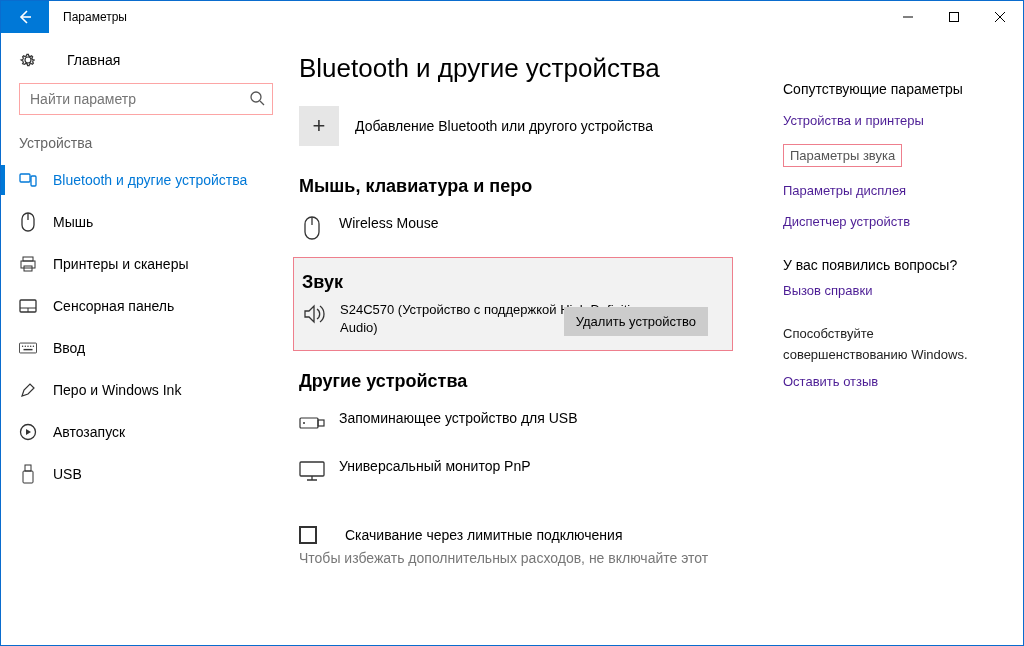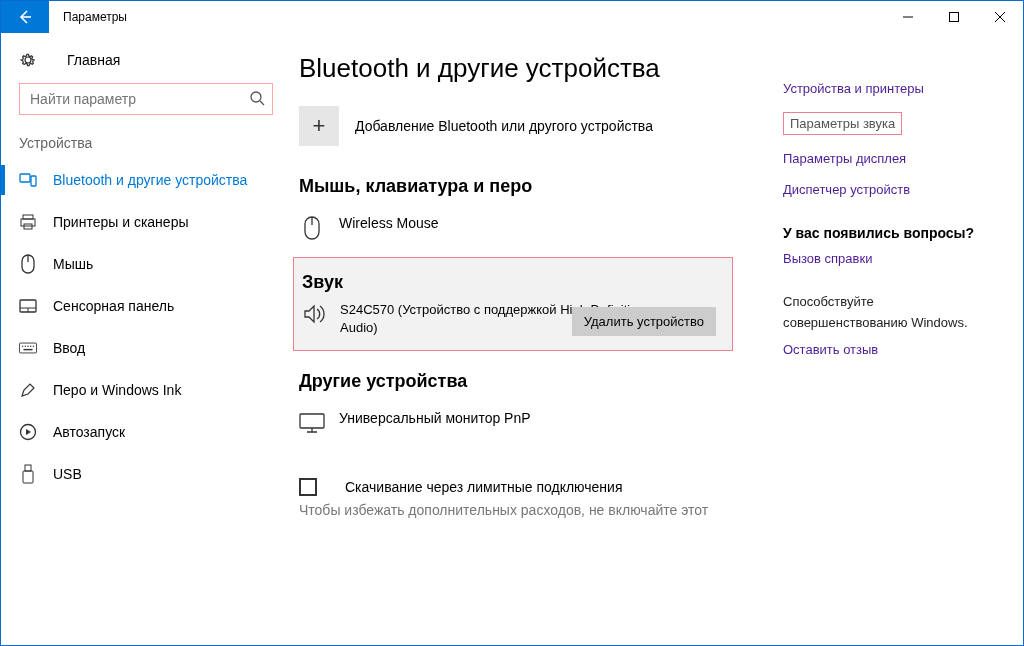--- a/index.html
+++ b/index.html
@@ -26,30 +26,30 @@
 .add-row { display:flex; align-items:center; gap:16px; margin-bottom:30px; }
 .add-btn { width:40px; height:40px; background:#e6e6e6; display:flex; align-items:center; justify-content:center; font-size:22px; color:#333; }
 .add-label { font-size:14px; }
 .subsection { font-size:18px; font-weight:700; margin-bottom:12px; }
 .device-row { display:flex; align-items:flex-start; gap:14px; padding:6px 0 16px 0; font-size:14px; }
 .device-icon { width:26px; height:26px; display:flex; align-items:center; justify-content:center; flex-shrink:0; }
 .sound-card { border:1px solid #ee7f8d; padding: 14px 16px 14px 8px; margin-bottom:20px; background:#f2f2f2; width:440px; position:relative; margin-left:-6px; }
 .sound-card .subsection { margin-bottom:8px; }
 .sound-device { display:flex; align-items:flex-start; gap:12px; }
 .sound-name { font-size:13px; line-height:1.35; max-width:320px; }
-.remove-btn { position:absolute; right:16px; bottom:14px; background:#ccc; border:none; padding:7px 12px; font-size:13px; cursor:pointer; }
+.remove-btn { position:absolute; right:24px; bottom:14px; background:#ccc; border:none; padding:7px 12px; font-size:13px; cursor:pointer; }
 .checkbox-row { display:flex; align-items:center; gap:28px; font-size:14px; margin-top:26px; }
 .chk { width:18px; height:18px; border:2px solid #333; display:inline-block; }
 .hint { font-size:14px; color:#777; margin-top:6px; }
 .aside { width:240px; padding: 48px 14px 0 0; font-size:13px; }
 .aside-head { font-size:14px; margin-bottom:16px; color:#000; }
 .aside-link { color:#4c1d95; margin-bottom:16px; display:block; cursor:pointer; }
 .aside-link.boxed { border:1px solid #ee7f8d; padding:3px 6px; color:#555; display:inline-block; margin-bottom:16px; }
 .aside-block { margin-top:28px; }
-.aside-q { font-size:14px; margin-bottom:10px;font-weight:bold; }
+.aside-q { font-size:14px; margin-bottom:10px; }
 .aside-text { color:#222; margin-bottom:4px; line-height:1.3; }
 svg { display:block; }
 </style>
 </head>
 <body>
 
 <div class="window">
 
   <div class="titlebar">
     <div class="back-btn">
@@ -105,36 +105,36 @@
         <span class="nav-icon">
             <svg width="18" height="18" viewBox="0 0 18 18">
               <rect x="1" y="3" width="10" height="8" rx="1" stroke="#0078d7" fill="none" stroke-width="1.3"></rect>
               <rect x="12" y="5" width="5" height="10" rx="1" stroke="#0078d7" fill="none" stroke-width="1.3"></rect>
             </svg>
           </span>
         <span>Bluetooth и другие устройства</span>
       </div>
       <div class="nav-item">
         <span class="nav-icon">
+            <svg width="16" height="20" viewBox="0 0 16 20">
+              <rect x="2" y="1" width="12" height="18" rx="6" stroke="#333" fill="none" stroke-width="1.3"></rect>
+              <line x1="8" y1="1" x2="8" y2="8" stroke="#333" stroke-width="1.3"></line>
+            </svg>
+          </span>
+        <span>Мышь</span>
+      </div>
+      <div class="nav-item">
+        <span class="nav-icon">
             <svg width="18" height="18" viewBox="0 0 18 18">
               <rect x="4" y="2" width="10" height="4" stroke="#333" fill="none"></rect>
               <rect x="2" y="6" width="14" height="7" stroke="#333" fill="none"></rect>
               <rect x="5" y="11" width="8" height="5" stroke="#333" fill="none"></rect>
             </svg>
           </span>
         <span>Принтеры и сканеры</span>
-      </div>
-      <div class="nav-item">
-        <span class="nav-icon">
-            <svg width="16" height="20" viewBox="0 0 16 20">
-              <rect x="2" y="1" width="12" height="18" rx="6" stroke="#333" fill="none" stroke-width="1.3"></rect>
-              <line x1="8" y1="1" x2="8" y2="8" stroke="#333" stroke-width="1.3"></line>
-            </svg>
-          </span>
-        <span>Мышь</span>
       </div>
       <div class="nav-item">
         <span class="nav-icon">
             <svg width="18" height="14" viewBox="0 0 18 14">
               <rect x="1" y="1" width="16" height="12" rx="1" stroke="#333" fill="none" stroke-width="1.3"></rect>
               <line x1="1" y1="9" x2="17" y2="9" stroke="#333"></line>
               <line x1="9" y1="9" x2="9" y2="13" stroke="#333"></line>
             </svg>
           </span>
         <span>Сенсорная панель</span>
@@ -210,37 +210,48 @@
               </svg>
             </span>
           <div class="sound-name">S24C570 (Устройство с поддержкой High Definition Audio)</div>
         </div>
         <button class="remove-btn">Удалить устройство</button>
       </div>
 
       <div class="subsection">Другие устройства</div>
       <div class="device-row">
         <span class="device-icon">
+            <svg width="26" height="16" viewBox="0 0 26 16">
+              <rect x="1" y="3" width="18" height="10" rx="1" stroke="#333" fill="none" stroke-width="1.2"></rect>
+              <rect x="19" y="5" width="6" height="6" stroke="#333" fill="none" stroke-width="1.2"></rect>
+              <circle cx="5" cy="8" r="1" fill="#333"></circle>
+            </svg>
+          </span>
+        <span>Запоминающее устройство для USB</span>
+      </div>
+      <div class="device-row">
+        <span class="device-icon">
             <svg width="26" height="20" viewBox="0 0 26 20">
               <rect x="1" y="1" width="24" height="14" rx="1" stroke="#333" fill="none" stroke-width="1.3"></rect>
               <line x1="8" y1="19" x2="18" y2="19" stroke="#333" stroke-width="1.5"></line>
               <line x1="13" y1="15" x2="13" y2="19" stroke="#333" stroke-width="1.3"></line>
             </svg>
           </span>
         <span>Универсальный монитор PnP</span>
       </div>
 
       <div class="checkbox-row">
         <span class="chk"></span>
         <span>Скачивание через лимитные подключения</span>
       </div>
       <div class="hint">Чтобы избежать дополнительных расходов, не включайте этот</div>
     </div>
 
     <div class="aside">
+      <div class="aside-head">Сопутствующие параметры</div>
       <a class="aside-link">Устройства и принтеры</a>
       <span class="aside-link boxed">Параметры звука</span><br>
       <a class="aside-link">Параметры дисплея</a>
       <a class="aside-link">Диспетчер устройств</a>
 
       <div class="aside-block">
         <div class="aside-q">У вас появились вопросы?</div>
         <a class="aside-link">Вызов справки</a>
       </div>
 

